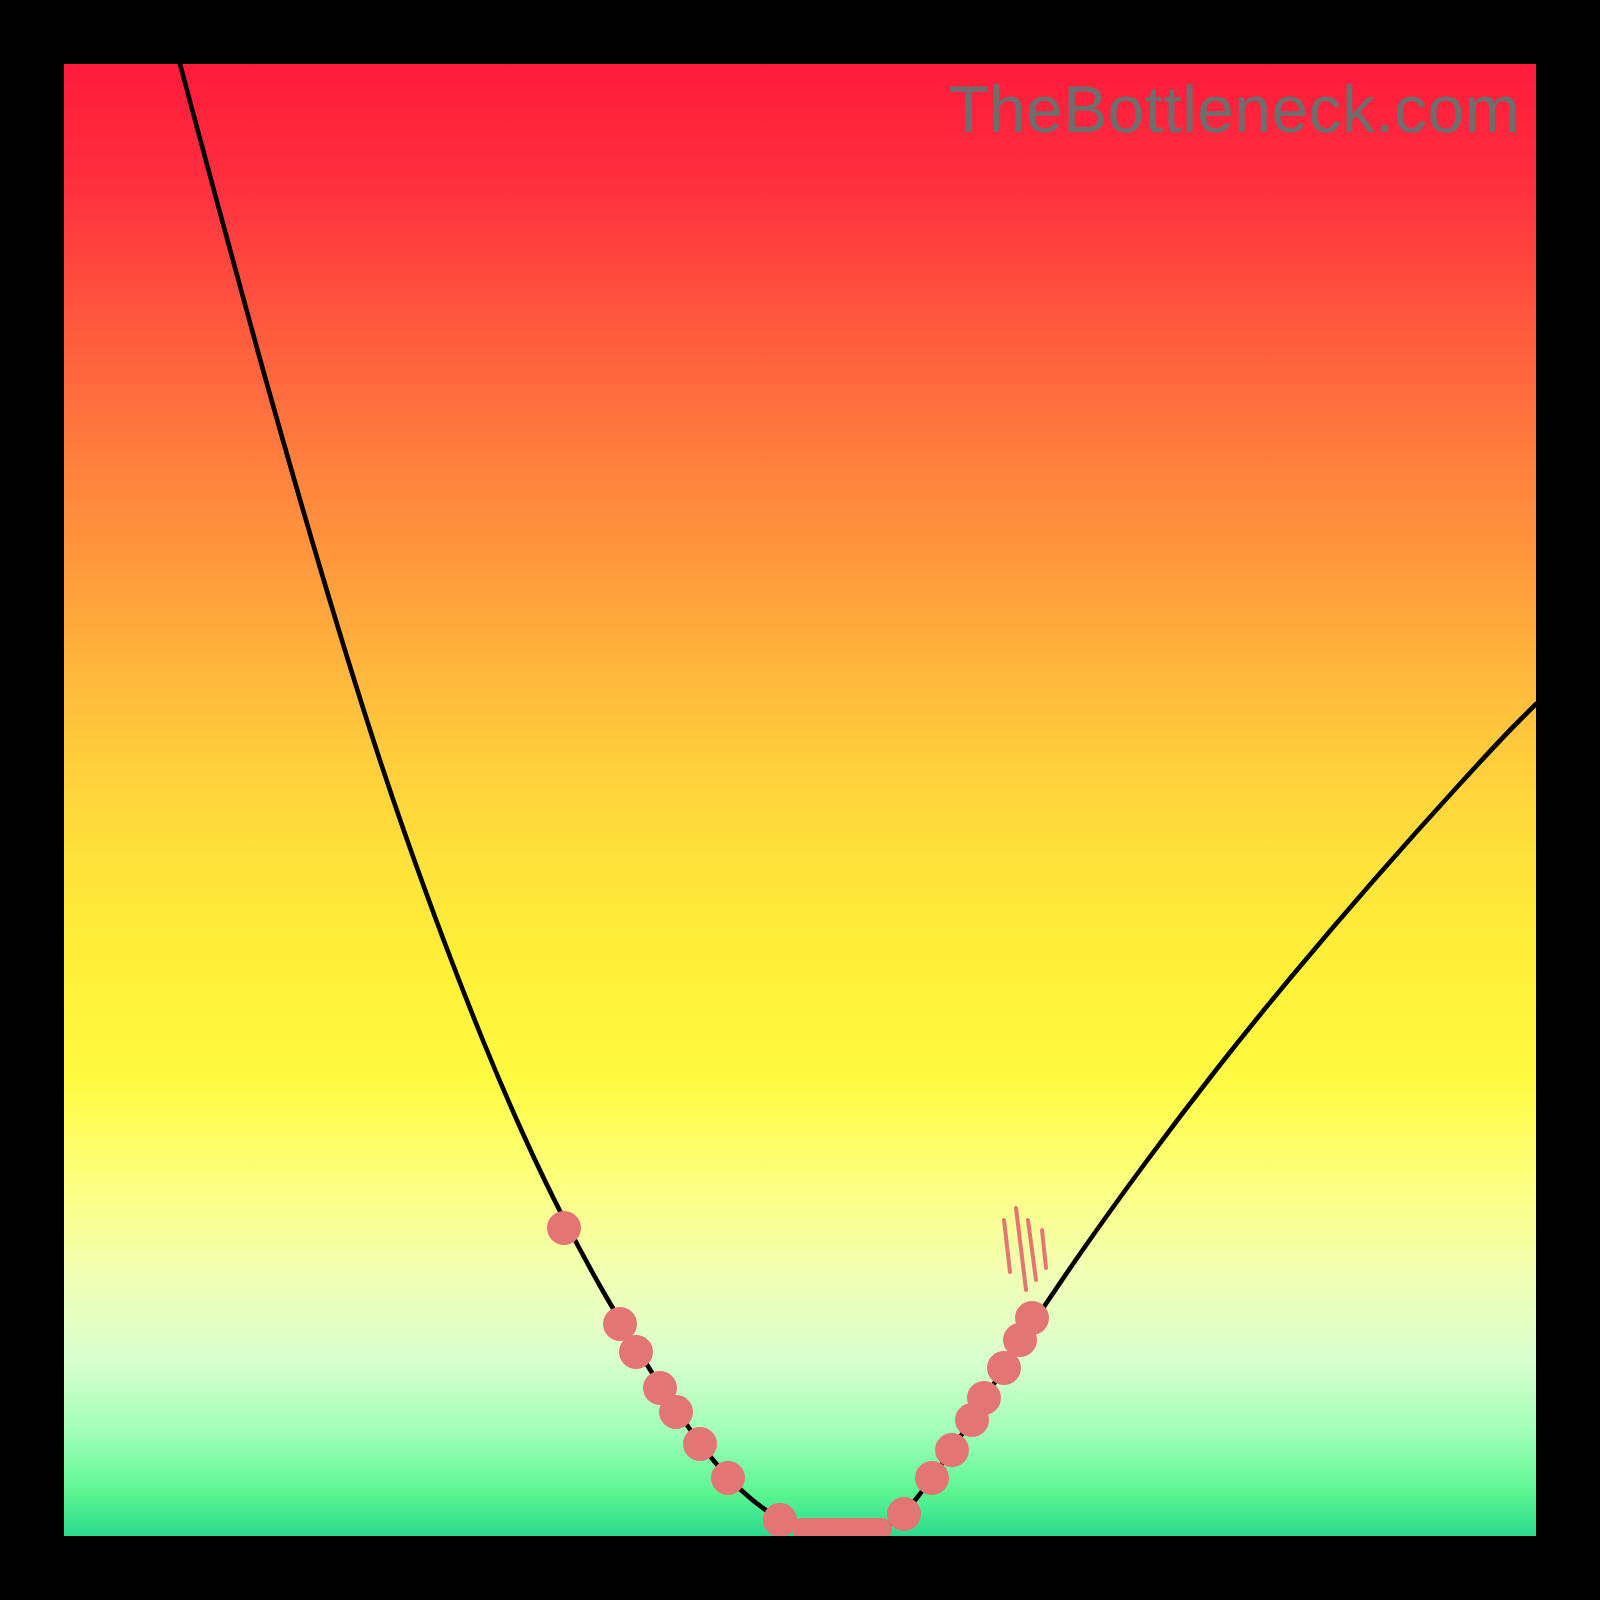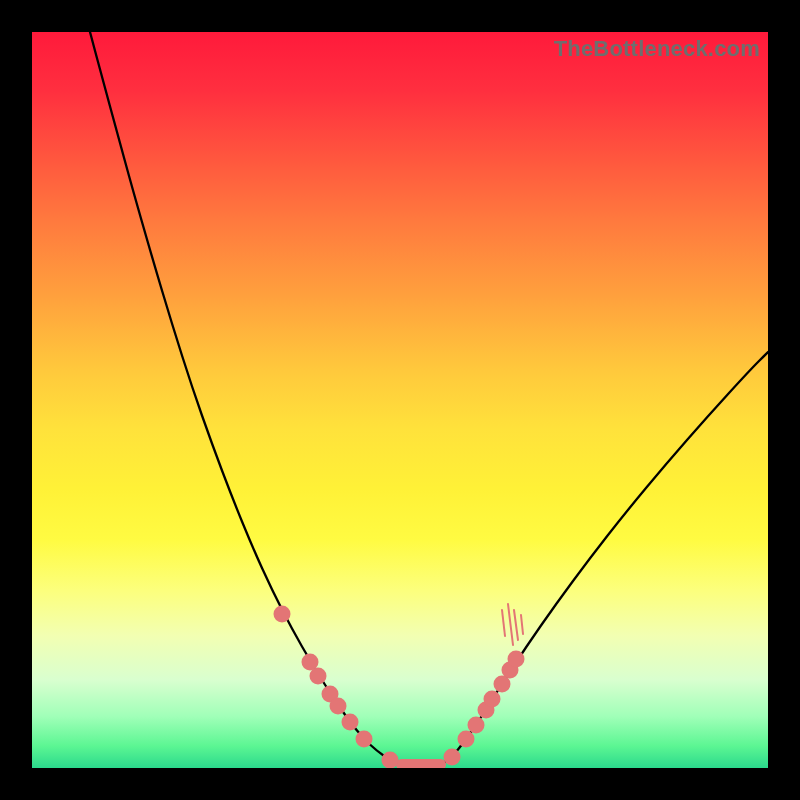--- a/index.html
+++ b/index.html
@@ -43,22 +43,22 @@
       #a0ffb8 93%,
       #5cf693 97%,
       #2bd98c 100%
     );
   }
   .watermark {
     position: absolute;
     top: 4px;
     right: 8px;
     color: #6e6e6e;
-    font-size: 22px;
-    font-weight: 700;
+    font-size: 33px;
+    font-weight: 400;
     letter-spacing: 0.2px;
     user-select: none;
   }
   svg.curve {
     position: absolute;
     inset: 0;
     width: 736px;
     height: 736px;
     overflow: visible;
   }

